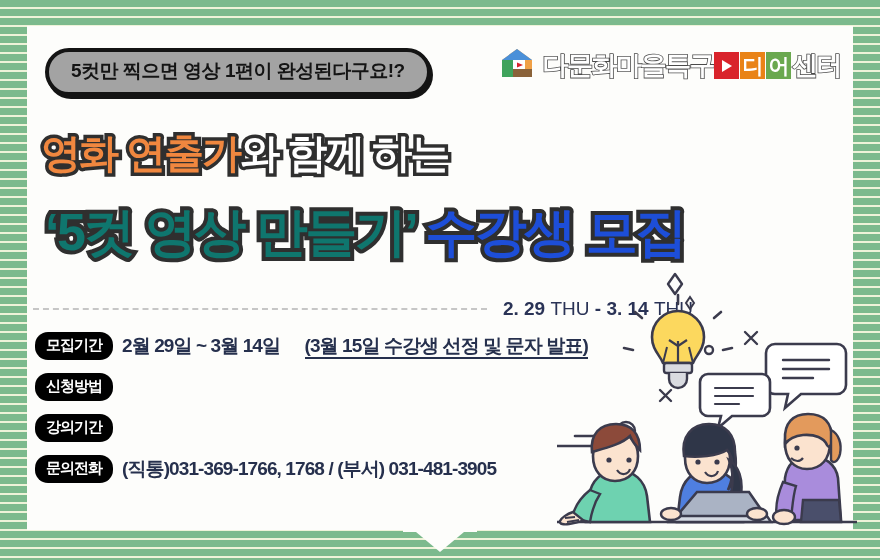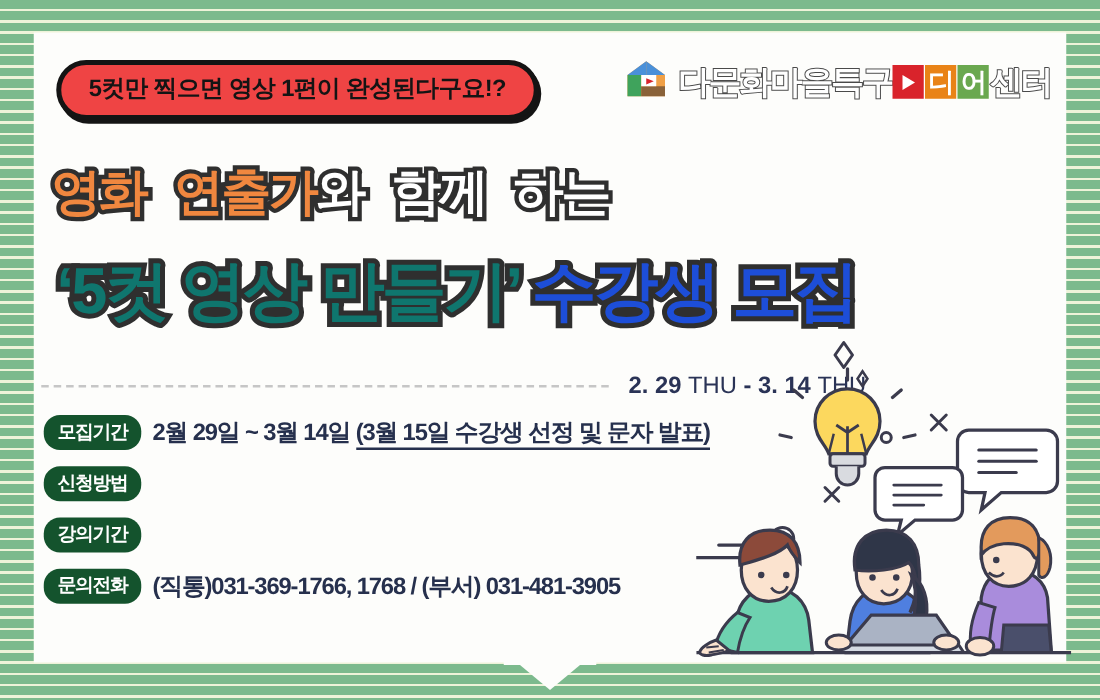--- a/index.html
+++ b/index.html
@@ -53,21 +53,21 @@
   .stage {
     position: absolute;
     left: 27px; top: 26px; right: 27px; bottom: 30px;
     z-index: 2;
   }
 
   
   .pill {
     position: absolute;
     left: 18px; top: 22px;
-    background: #ef4444;
+    background: #a3a3a3;
     border: 4px solid #141414;
     border-radius: 26px;
     padding: 6px 22px 8px 22px;
     font-size: 19px;
     font-weight: 700;
     color: #141414;
     letter-spacing: -0.5px;
     white-space: nowrap;
     box-shadow: 2px 3px 0 #141414;
   }
@@ -119,21 +119,20 @@
   }
 
   
   .headline1 {
     position: absolute;
     left: 14px; top: 100px;
     font-size: 40px;
     font-weight: 800;
     letter-spacing: -2px;
     white-space: nowrap;
-    font-family: Liberation Mono, monospace;
   }
   .headline2 {
     position: absolute;
     left: 18px; top: 172px;
     font-size: 52px;
     font-weight: 800;
     letter-spacing: -2.5px;
     white-space: nowrap;
   }
   .t-orange {
@@ -187,39 +186,40 @@
     display: flex;
     flex-direction: column;
     gap: 13px;
   }
   .info-row {
     display: flex;
     align-items: center;
     gap: 9px;
   }
   .badge {
-    background: #14532d;
+    background: #000000;
     color: #ffffff;
     font-size: 15px;
     font-weight: 700;
     letter-spacing: -1px;
     padding: 4px 11px 5px 11px;
     border-radius: 13px;
     white-space: nowrap;
   }
   .info-text {
     font-size: 19px;
     font-weight: 700;
     color: #26304d;
     letter-spacing: -0.9px;
     white-space: nowrap;
   }
   .info-text .und {
     border-bottom: 2px solid #26304d;
     padding-bottom: 1px;
+    margin-left: 20px;
   }
 
   
   .illus {
     position: absolute;
     right: -4px; bottom: -4px;
     width: 300px; height: 270px;
   }
 </style>
 </head>

